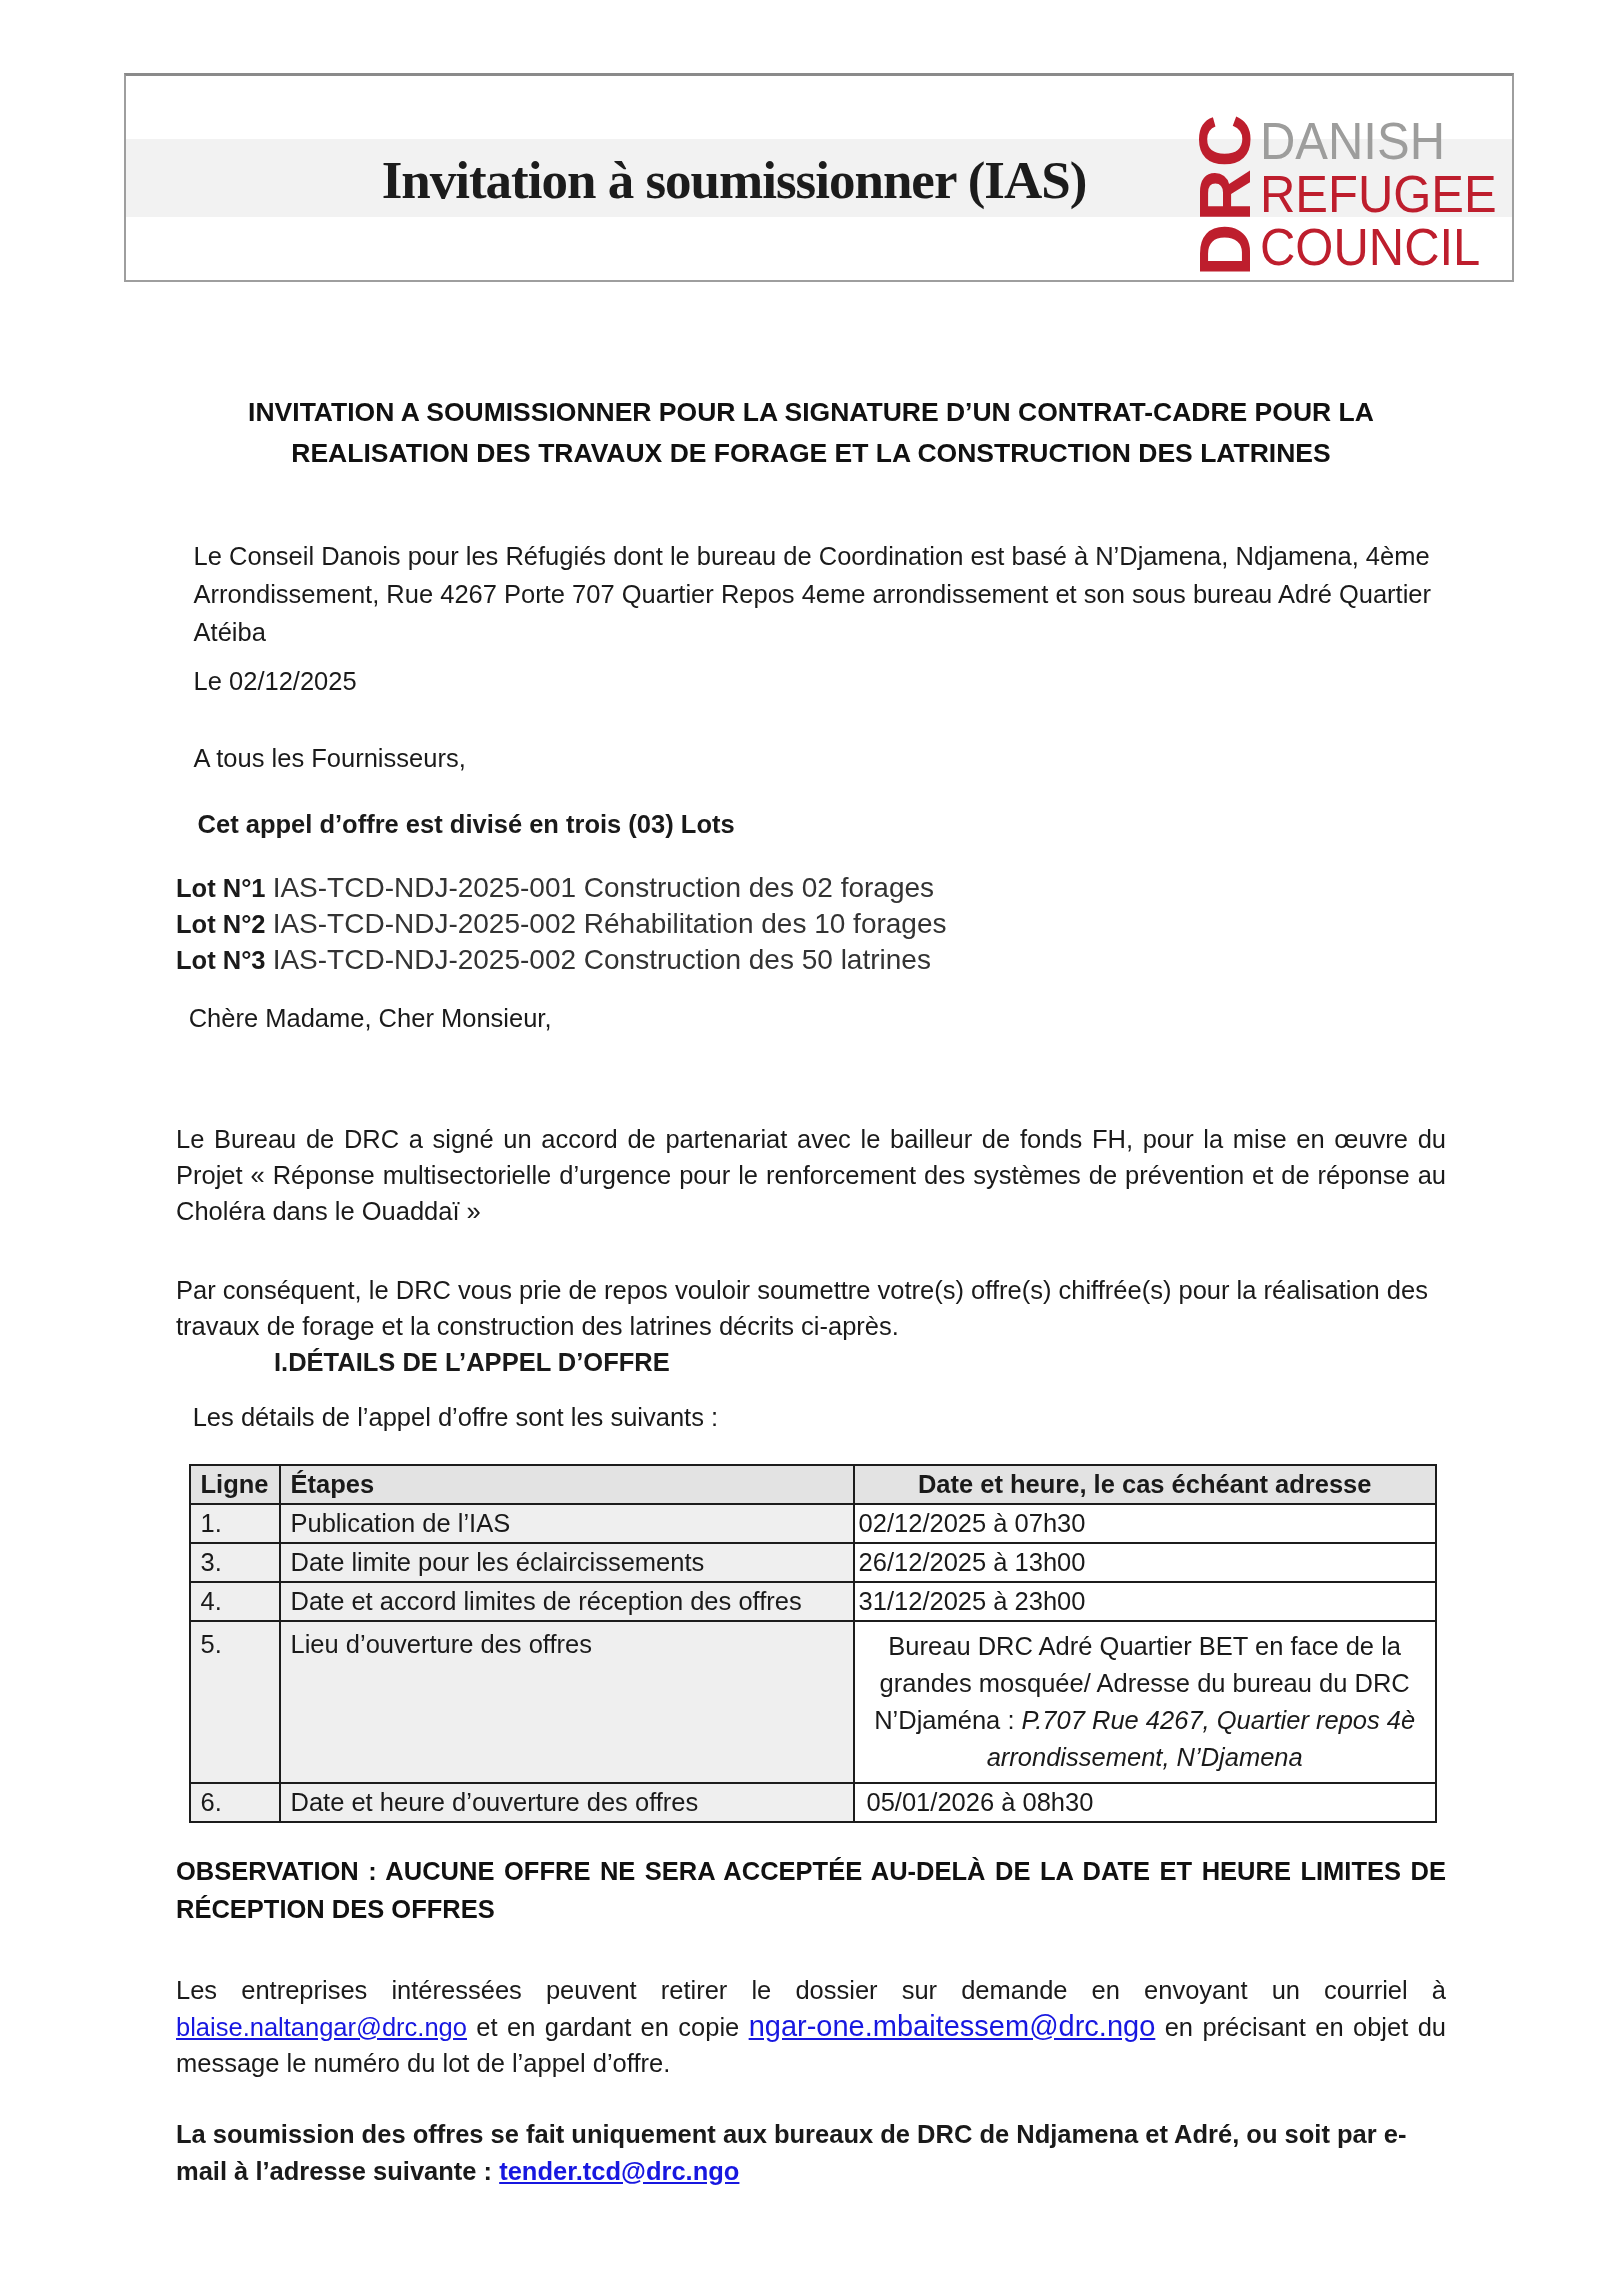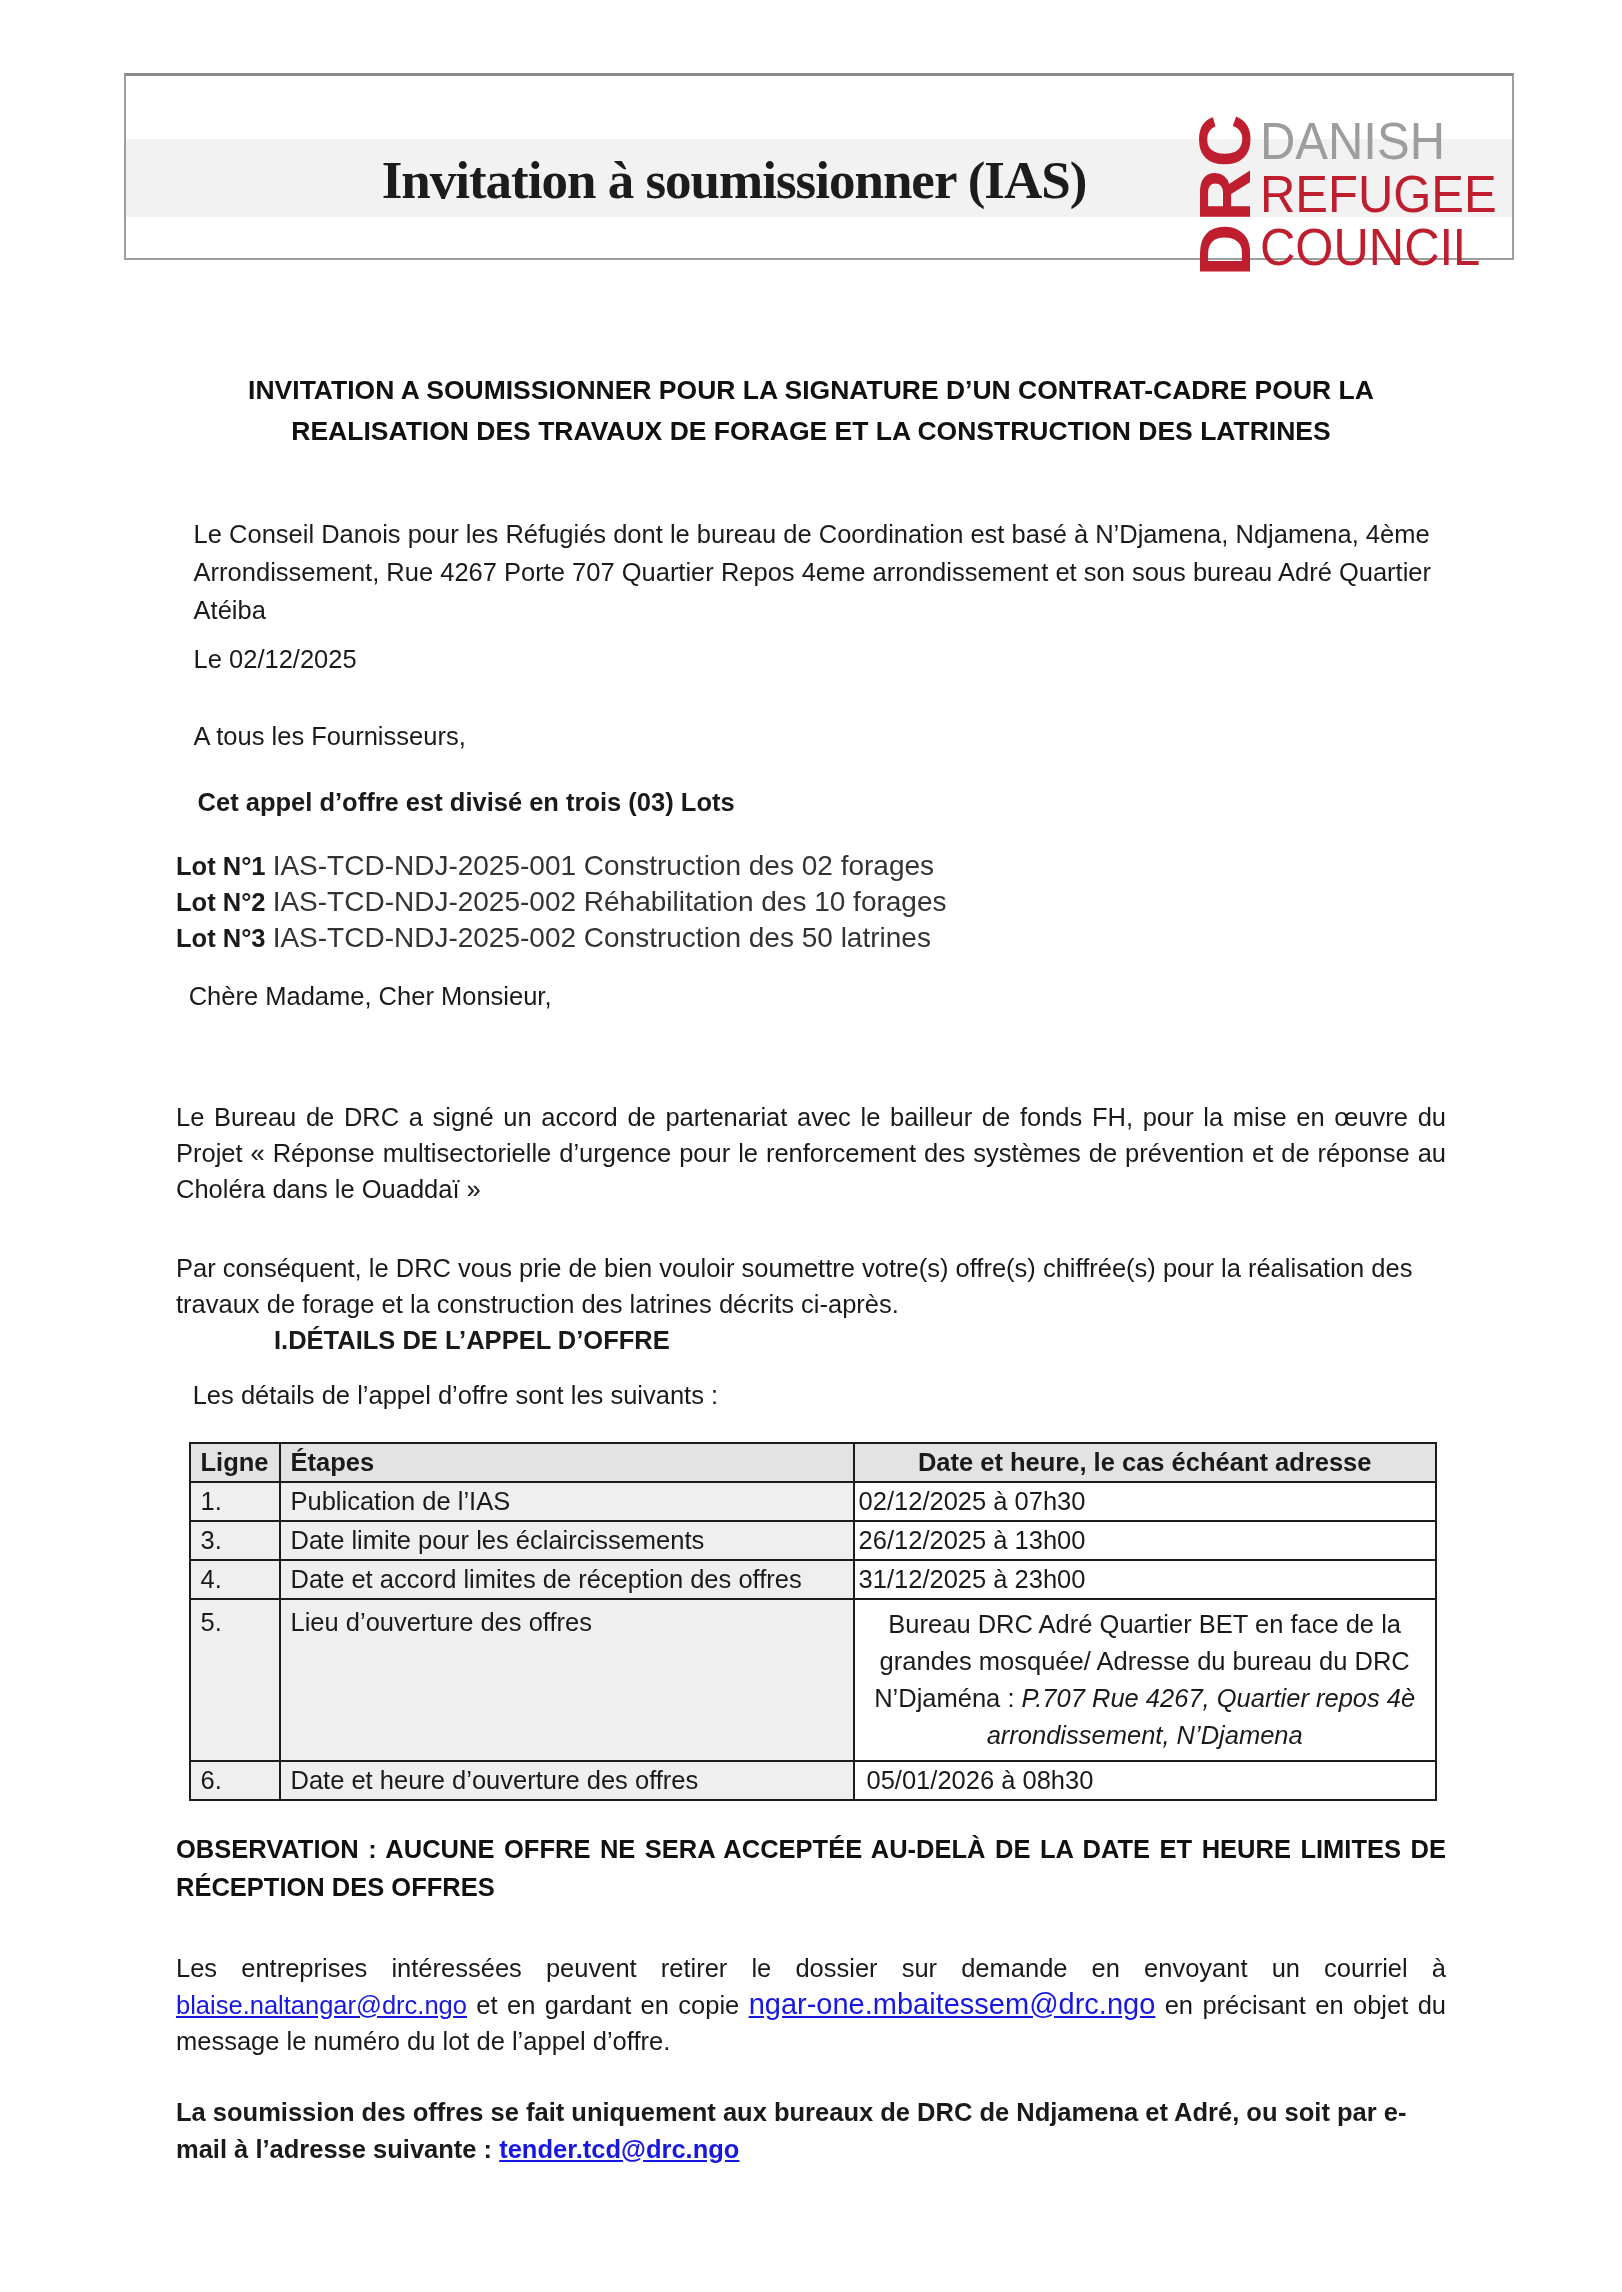--- a/index.html
+++ b/index.html
@@ -11,21 +11,21 @@
     background: #ffffff;
     font-family: "Liberation Sans", sans-serif;
     color: #1a1a1a;
     overflow: hidden;
   }
   
   .header-box {
     position: relative;
     margin: 73px 0 0 124px;
     width: 1390px;
-    height: 187px;
+    height: 209px;
     border: 2px solid #9e9e9e;
     border-top: 3.9px solid #8a8a8a;
     background: #ffffff;
     padding-left: 36px;
   }
   .title-band {
     position: absolute;
     left: 0; top: 63px;
     width: 100%; height: 78px;
     background: #f2f2f2;
@@ -166,21 +166,21 @@
       <div class="lot-row">
         <span class="lot-label">Lot N°3</span>
         <span class="lot-value">IAS-TCD-NDJ-2025-002 Construction des 50 latrines</span>
       </div>
     </div>
 
     <p class="p-salutation indent-xs">Chère Madame, Cher Monsieur,</p>
 
     <p class="p-partnership">Le Bureau de DRC a signé un accord de partenariat avec le bailleur de fonds FH, pour la mise en œuvre du Projet « Réponse multisectorielle d’urgence pour le renforcement des systèmes de prévention et de réponse au Choléra dans le Ouaddaï »</p>
 
-    <p class="p-request">Par conséquent, le DRC vous prie de bien vouloir soumettre votre(s) offre(s) chiffrée(s) pour la réalisation des travaux de forage et la construction des latrines décrits ci-après.</p>
+    <p class="p-request">Par conséquent, le DRC vous prie de repos vouloir soumettre votre(s) offre(s) chiffrée(s) pour la réalisation des travaux de forage et la construction des latrines décrits ci-après.</p>
     <p class="p-details-heading">I.DÉTAILS DE L’APPEL D’OFFRE</p>
 
     <p class="p-details-intro">Les détails de l’appel d’offre sont les suivants :</p>
 
     <table class="steps">
       <colgroup>
           <col style="width:90px">
           <col style="width:574px">
           <col style="width:582px">
         </colgroup>

